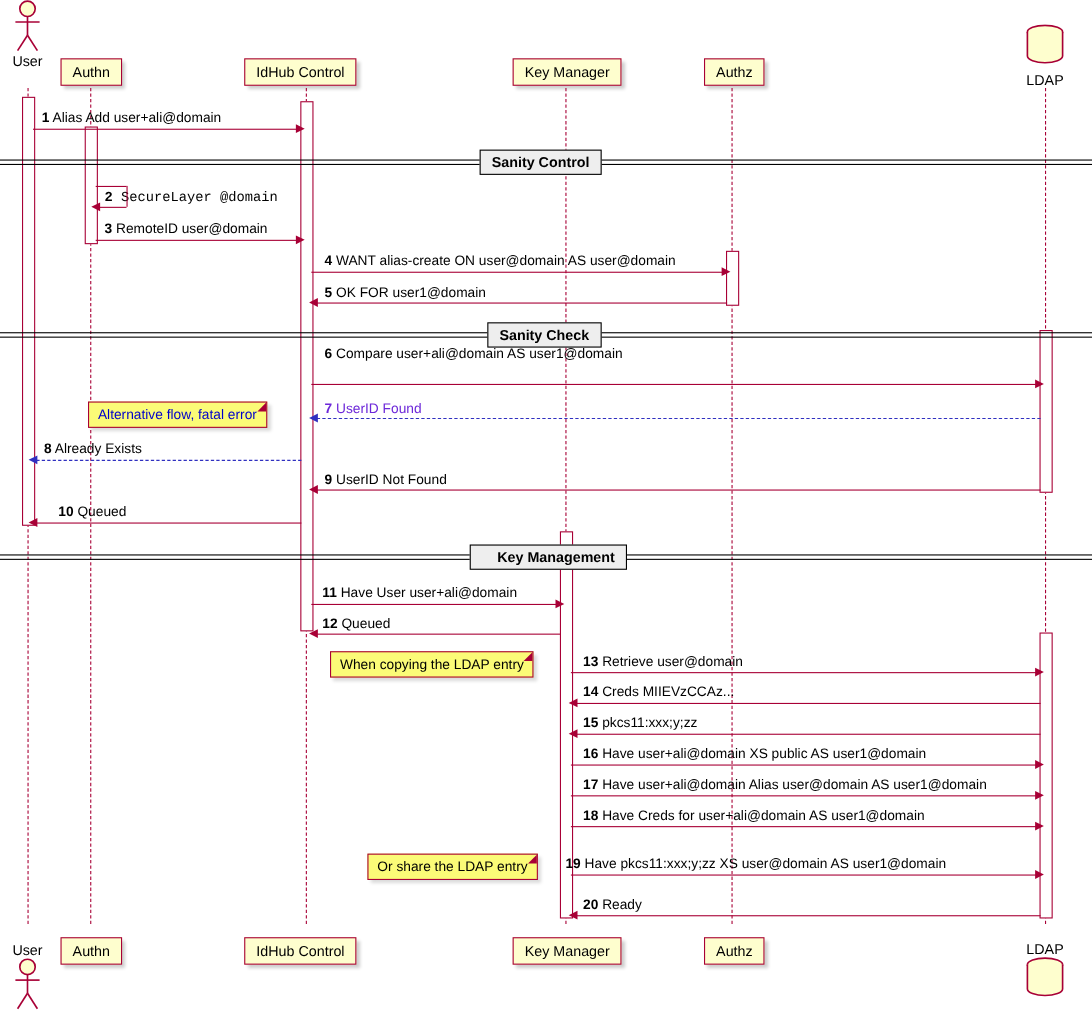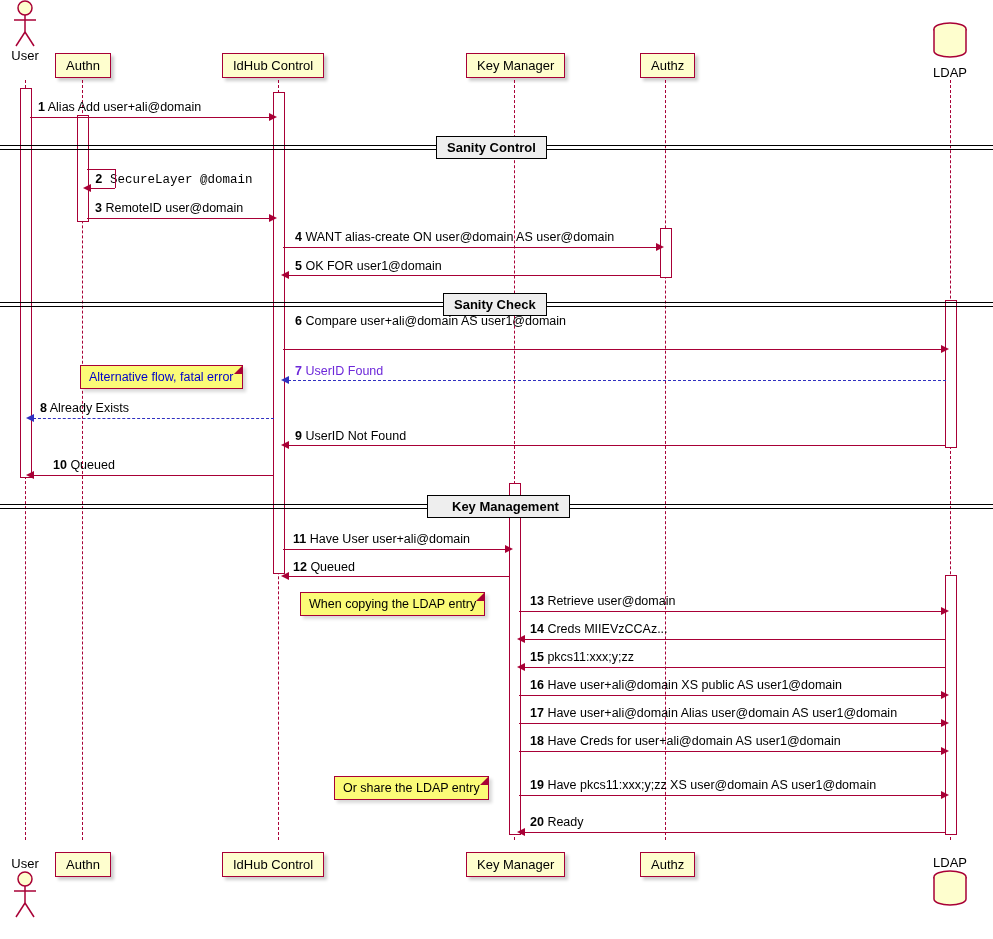--- a/index.html
+++ b/index.html
@@ -223,21 +223,21 @@
 <div class="msg" style="left:530px; top:706px;"><b class="num">17</b> <span>Have user+ali@domain Alias user@domain AS user1@domain</span></div>
 <div class="arrow-line" style="left:519px; top:723px; width:423px;"></div>
 <div class="arrow-head" style="left:941px; top:719px;"></div>
 
 <div class="msg" style="left:530px; top:734px;"><b class="num">18</b> <span>Have Creds for user+ali@domain AS user1@domain</span></div>
 <div class="arrow-line" style="left:519px; top:751px; width:423px;"></div>
 <div class="arrow-head" style="left:941px; top:747px;"></div>
 
 <div class="note" style="left:334px; top:776px;"><span>Or share the LDAP entry</span></div>
 
-<div class="msg" style="left:530px; top:778px;"><b class="num">19</b> <span>Have pkcs11:xxx;y;zz XS user@domain AS user1@domain</span></div>
+<div class="msg" style="left:514px; top:778px;"><b class="num">19</b> <span>Have pkcs11:xxx;y;zz XS user@domain AS user1@domain</span></div>
 <div class="arrow-line" style="left:519px; top:795px; width:423px;"></div>
 <div class="arrow-head" style="left:941px; top:791px;"></div>
 
 <div class="msg" style="left:530px; top:815px;"><b class="num">20</b> <span>Ready</span></div>
 <div class="arrow-line" style="left:524px; top:832px; width:422px;"></div>
 <div class="arrow-head-left" style="left:517px; top:828px;"></div>
 
 <div class="actor" style="left:10px; top:856px;">
   <div>User</div>
   <svg width="30" height="48">

